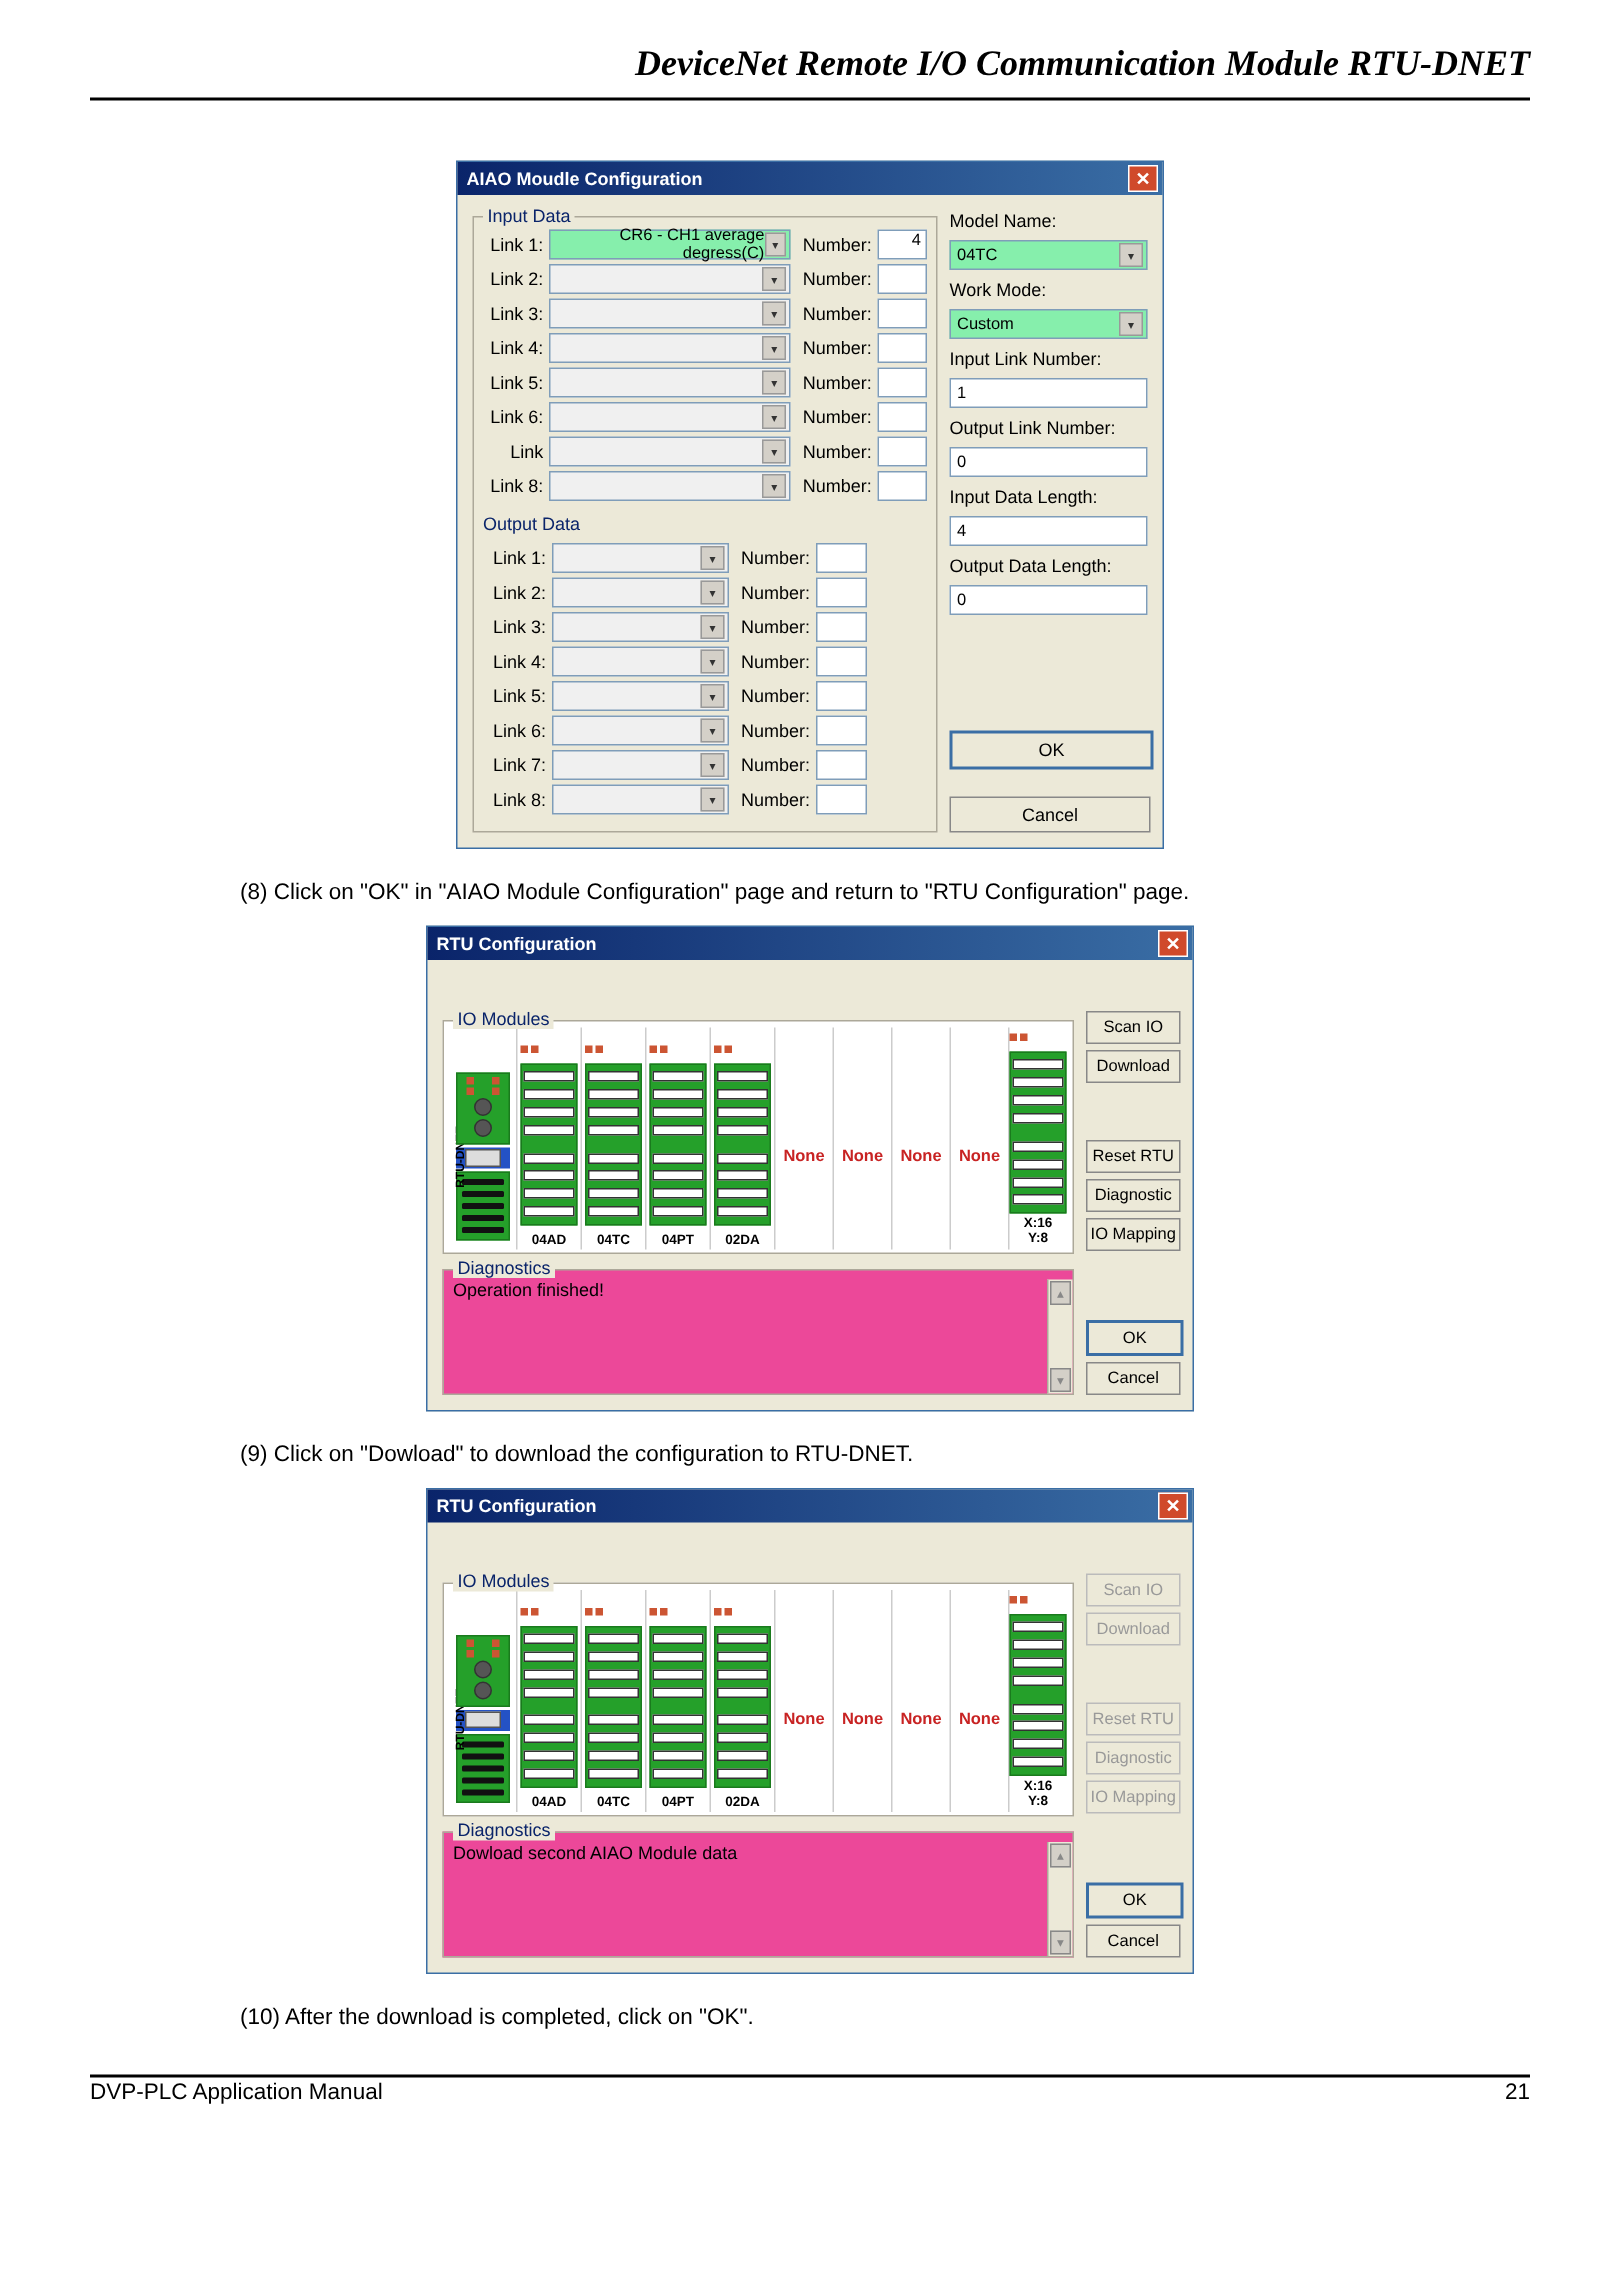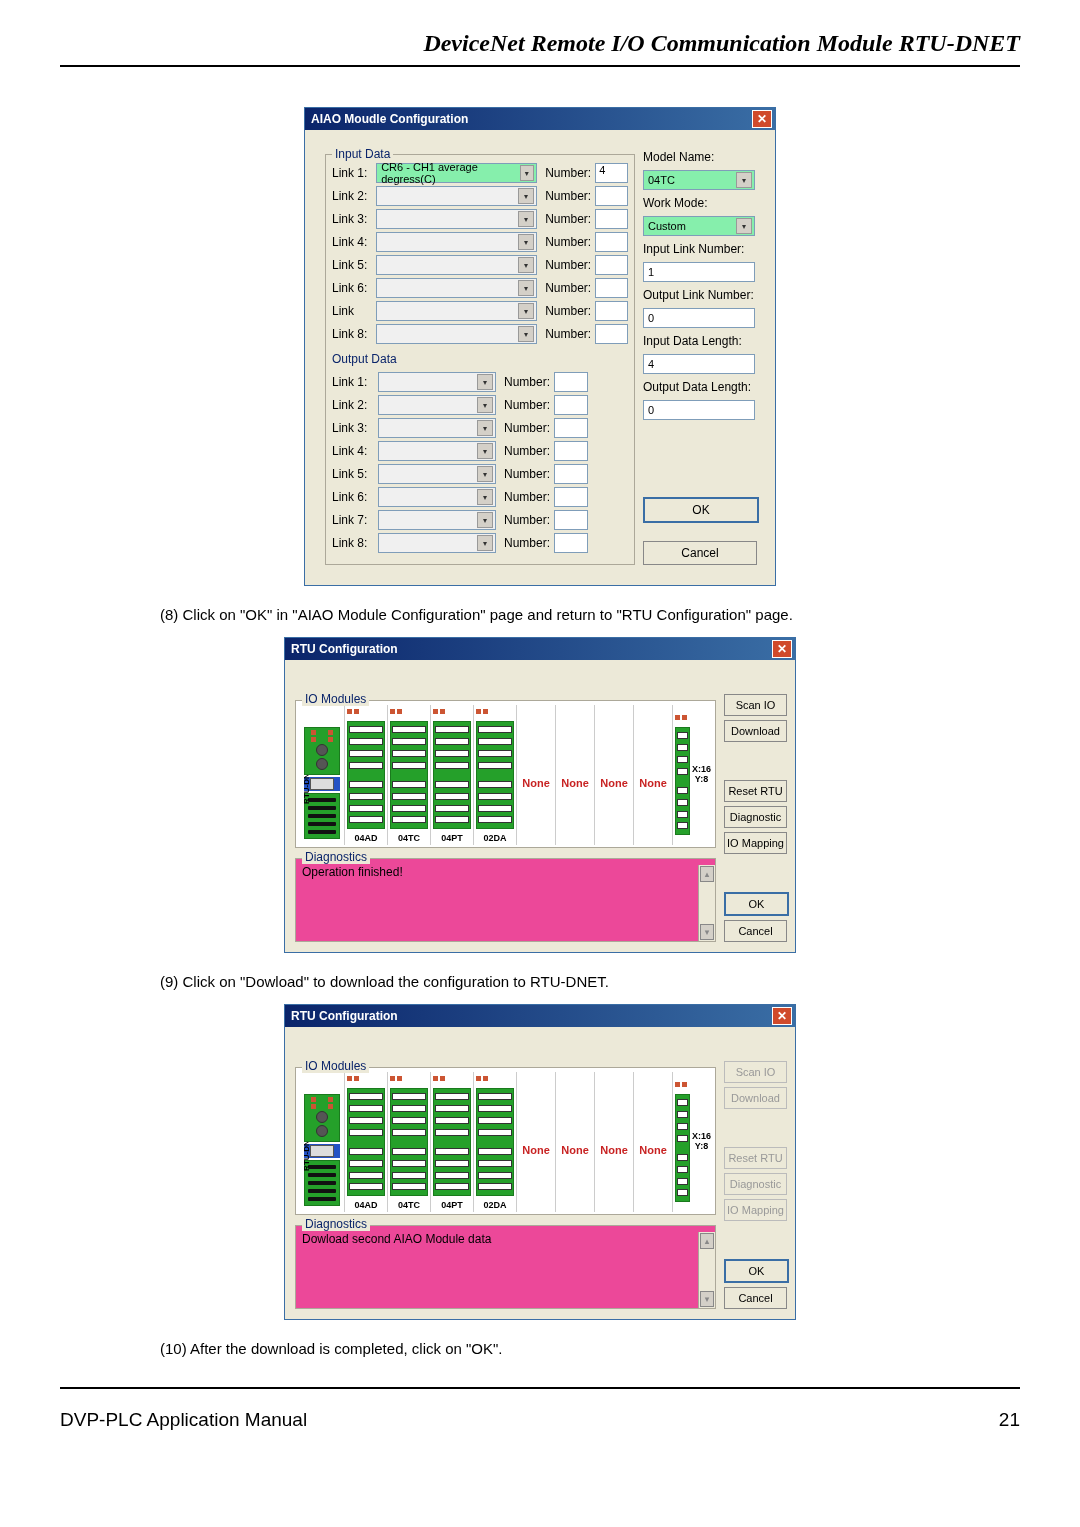--- a/index.html
+++ b/index.html
@@ -51,21 +51,21 @@
     color: #fff;
     display: flex;
     align-items: center;
     justify-content: center;
     font-size: 12px;
     font-weight: bold;
     line-height: 1;
     cursor: pointer;
   }
   .dialog-body {
-    padding: 20px;
+    padding: 10px;
     display: flex;
     gap: 8px;
   }
   .fieldset {
     border: 1px solid #aca899;
     padding: 6px;
     position: relative;
     margin-top: 4px;
   }
   .fieldset-legend {
@@ -85,20 +85,21 @@
     display: flex;
     flex-direction: column;
     gap: 6px;
   }
   .link-row {
     display: flex;
     align-items: center;
     gap: 4px;
     margin-bottom: 3px;
     font-size: 12px;
+    text-align: right;
   }
   .link-label { width: 42px; }
   .dropdown {
     background: #86efac;
     border: 1px solid #7f9db9;
     height: 18px;
     display: flex;
     align-items: center;
     justify-content: space-between;
     padding: 0 2px 0 4px;
@@ -197,21 +198,21 @@
 
   .mod-unit { width:38px; height:120px; display:flex; flex-direction:column; padding:2px;}
   .mod-header { height:10px; display:flex; gap:2px; margin-bottom:2px;}
   .mod-led { width:5px; height:5px; background:#c53;}
   .mod-body { flex:1; background:#25a02a; border:1px solid #1a7a1d; display:flex; flex-direction:column; justify-content:space-around; padding:2px 1px;}
   .mod-slot { height:5px; background:#fff; border:1px solid #333;}
   .mod-split { height:2px;}
   .mod-name { font-size:9px; font-weight:bold; text-align:center; margin-top:2px;}
 
   .none-cell { width:38px; height:120px; display:flex; align-items:center; justify-content:center; color:#c82323; font-weight:bold; font-size:11px;}
-  .ext-cell { width:38px; display:flex; flex-direction:row; align-items:center;justify-content:flex-end;}
+  .ext-cell { width:38px; display:flex; flex-direction:column; align-items:center;justify-content:flex-end;}
   .ext-name { font-size:9px; font-weight:bold; text-align:center; line-height:1.1;}
   
   .diag-box {
     border: 1px solid #aca899;
     background: #ec4899;
     height: 70px;
     position: relative;
     margin-top: 10px;
     padding: 6px;
     font-size: 12px;
@@ -224,22 +225,22 @@
   
   .body-text {
     font-size: 15px;
     margin: 18px 0 14px 100px;
     color: #000;
   }
   .footer {
     border-top: 2px solid #000;
     display: flex;
     justify-content: space-between;
-    padding-top: 20px;
-    font-size: 19px;
+    padding-top: 1px;
+    font-size: 15px;
     margin-top: 30px;
   }
   .aiao-right .win-btn { width: 100%; }
   .rtu-right .win-btn { width: 100%; font-size:11px; height:20px;}
 </style>
 </head>
 <body>
 
 <div class="page">
   <div class="header-title">DeviceNet Remote I/O Communication Module RTU-DNET</div>

